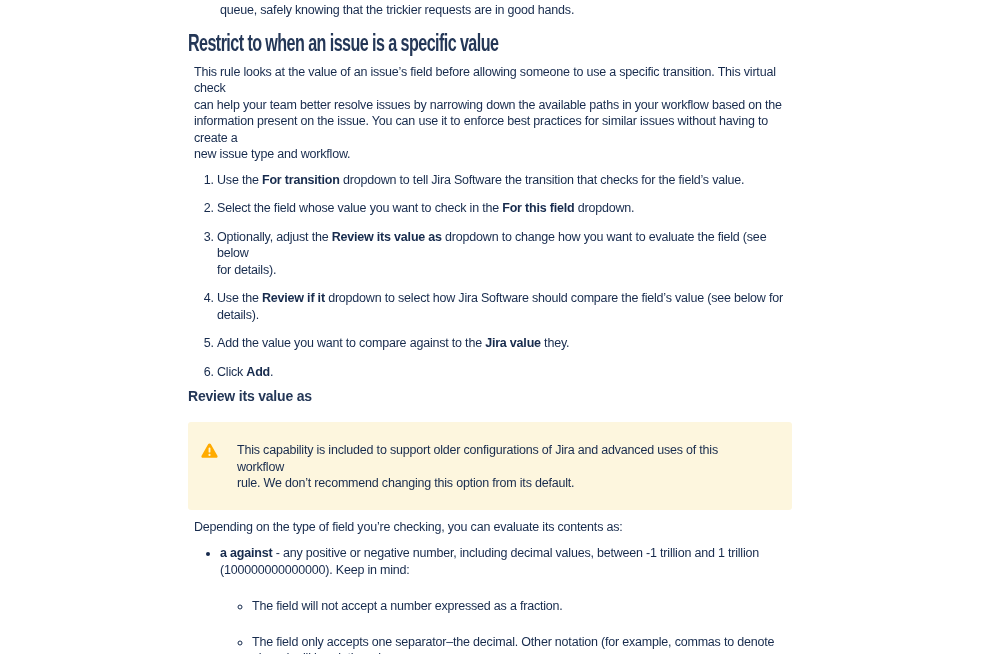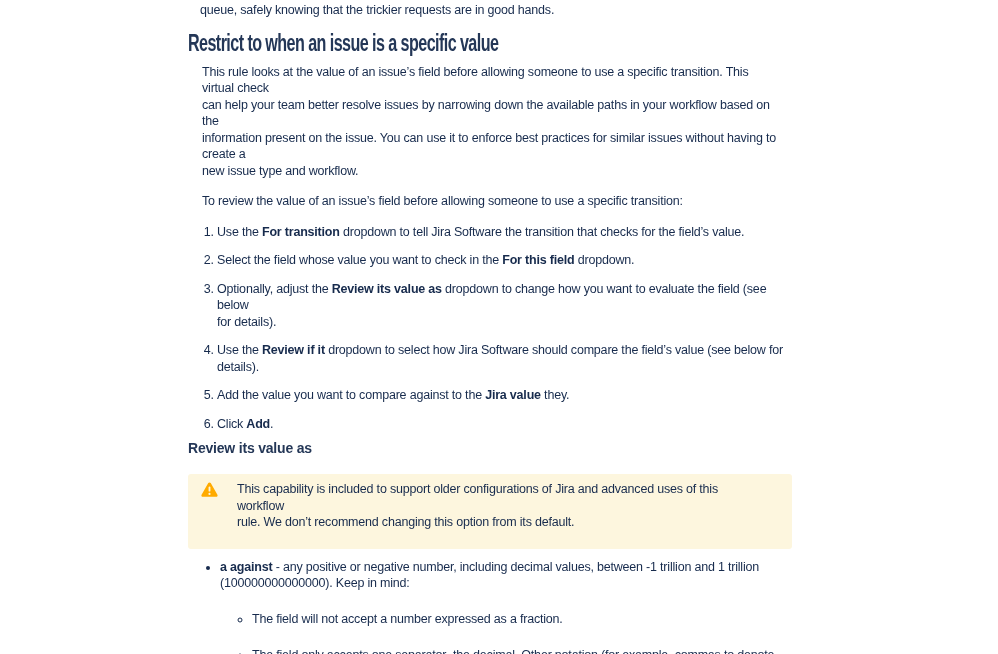--- a/index.html
+++ b/index.html
@@ -10,36 +10,36 @@
   }
   *{box-sizing:border-box;}
   html,body{margin:0;padding:0;}
   body{
     width:998px;height:654px;overflow:hidden;background:#ffffff;
     font-family:"Liberation Sans","DejaVu Sans",sans-serif;
     color:var(--text);
     font-size:12.5px;line-height:16.5px;letter-spacing:-0.2px;
   }
   .content{position:absolute;left:188px;top:0;width:604px;}
-  p{margin:14px;white-space:pre-line;}
-  .top-partial{margin:2px 0 0 12px;}
+  p{margin:6px;white-space:pre-line;}
+  .top-partial{margin:2px 0 0 32px;}
   h1{
     margin:10px 0 0 0;font-size:23px;line-height:28px;font-weight:700;
     color:var(--heading);letter-spacing:-0.8px;white-space:nowrap;
     transform:scaleX(0.70);transform-origin:0 50%;
   }
   .intro{margin-top:7px;}
   .steps-intro{margin-top:10px;}
   ol.steps{margin:9px 0 0 0;padding:0 0 0 29px;}
   ol.steps li{white-space:pre-line;}
   ol.steps li + li{margin-top:12px;}
   h2{margin:8px 0 0 0;font-size:14px;line-height:17px;font-weight:700;color:var(--heading);}
   .warning{
     margin-top:17px;background:var(--warn-bg);border-radius:3px;
-    padding:7px 40px 18px 13px;display:flex;align-items:flex-start;
+    padding:20px 40px 18px 13px;display:flex;align-items:flex-start;
   }
   .warning .icon{flex:0 0 auto;margin-right:19px;margin-top:1px;line-height:0;}
   .warning .warn-text{white-space:pre-line;}
   .para2{margin-top:8px;}
   .para3{margin-top:9px;}
   ul.fields{margin:10px 0 0 0;padding:0 0 0 32px;list-style:disc;}
   ul.fields > li{white-space:pre-line;}
   ul.notes{margin:3px 0 0 0;padding:0 0 0 32px;list-style:circle;}
   ul.notes li{white-space:pre-line;}
   ul.notes li + li{margin-top:3px;}
@@ -52,21 +52,20 @@
 
   <p class="top-partial">queue, safely knowing that the trickier requests are in good hands.</p>
 
   <h1>Restrict to when an issue is a specific value</h1>
 
   <p class="intro">This rule looks at the value of an issue’s field before allowing someone to use a specific transition. This virtual check
 can help your team better resolve issues by narrowing down the available paths in your workflow based on the
 information present on the issue. You can use it to enforce best practices for similar issues without having to create a
 new issue type and workflow.</p>
 
-  <p class="steps-intro">To review the value of an issue’s field before allowing someone to use a specific transition:</p>
 
   <ol class="steps">
     <li><span>Use the </span><b>For transition</b><span> dropdown to tell Jira Software the transition that checks for the field’s value.</span></li>
     <li><span>Select the field whose value you want to check in the </span><b>For this field</b><span> dropdown.</span></li>
     <li><span>Optionally, adjust the </span><b>Review its value as</b><span> dropdown to change how you want to evaluate the field (see below
 for details).</span></li>
     <li><span>Use the </span><b>Review if it</b><span> dropdown to select how Jira Software should compare the field’s value (see below for
 details).</span></li>
     <li><span>Add the value you want to compare against to the </span><b>Jira value</b><span> they.</span></li>
     <li><span>Click </span><b>Add</b><span>.</span></li>
@@ -80,20 +79,21 @@
         <path d="M13.73 1.46 23.18 17.8c.78 1.34-.19 3.02-1.74 3.02H2.56c-1.55 0-2.52-1.68-1.74-3.02L10.27 1.46c.77-1.34 2.69-1.34 3.46 0z" fill="#FFAB00"></path>
         <rect x="10.7" y="6.2" width="2.6" height="7.2" rx="1.3" fill="#FDF6DE"></rect>
         <circle cx="12" cy="16.7" r="1.55" fill="#FDF6DE"></circle>
       </svg>
     </span>
     <div class="warn-text">This capability is included to support older configurations of Jira and advanced uses of this workflow
 rule. We don’t recommend changing this option from its default.</div>
   </div>
 
 
+  <p class="para3">Depending on the type of field you’re checking, you can evaluate its contents as:</p>
 
   <ul class="fields">
     <li><b>a against</b><span> - any positive or negative number, including decimal values, between -1 trillion and 1 trillion
 (100000000000000). Keep in mind:</span>
       <ul class="notes">
         <li>The field will not accept a number expressed as a fraction.</li>
         <li>The field only accepts one separator–the decimal. Other notation (for example, commas to denote
 places) will break the rule.</li>
         
         

